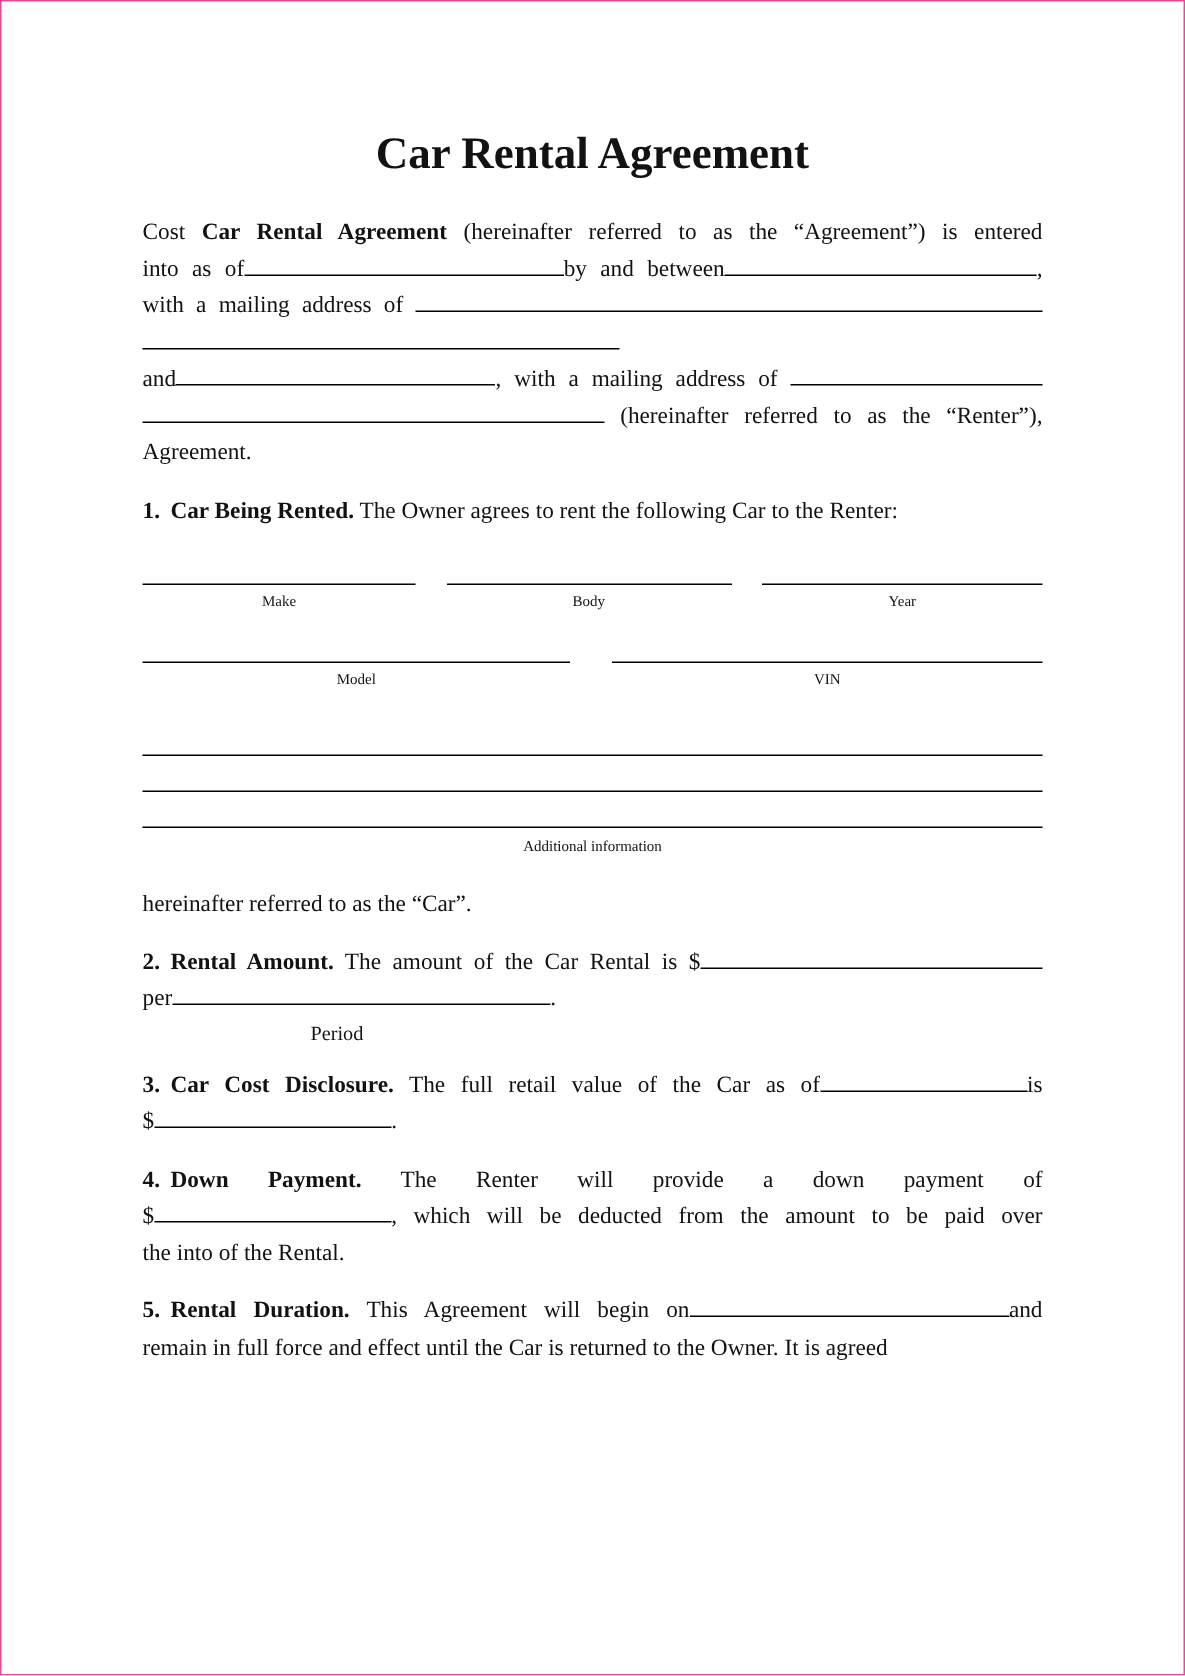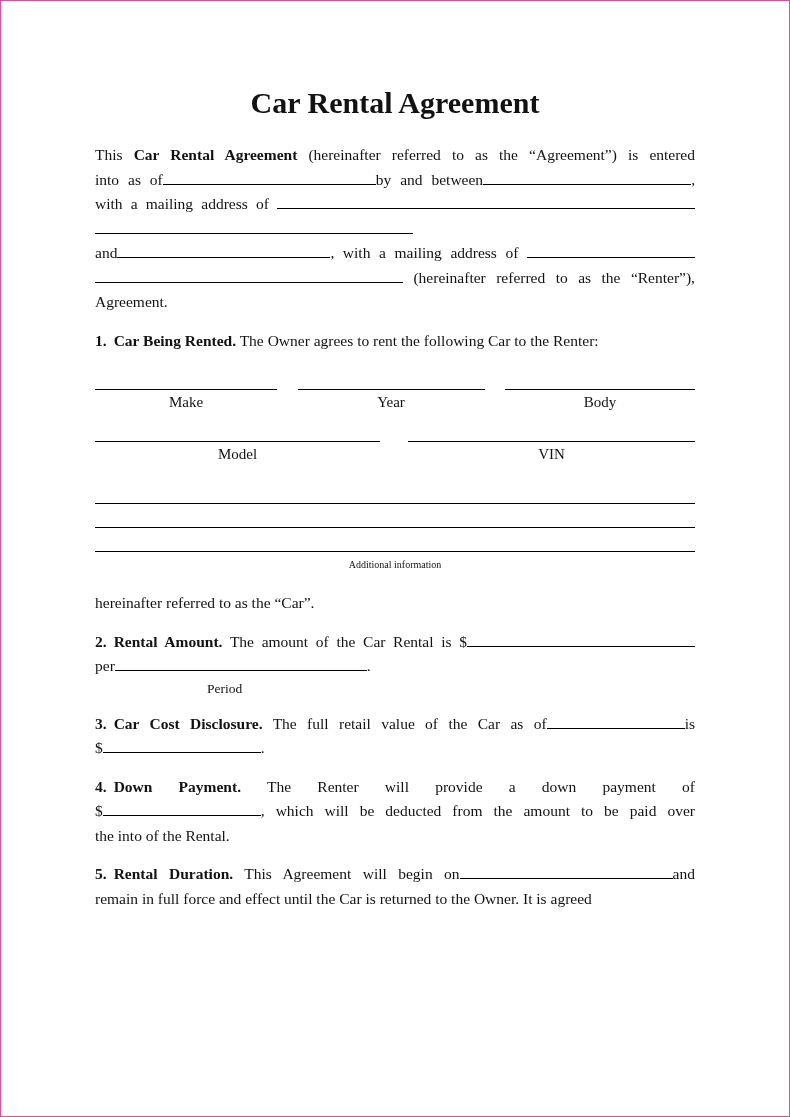--- a/index.html
+++ b/index.html
@@ -30,63 +30,63 @@
     border-bottom:1px solid #000;
     height:13px;
     vertical-align:baseline;
   }
   .sec { margin-top:14px; }
   .fields-block { margin-top:22px; }
   .fields-row { display:flex; justify-content:space-between; }
   .field-cell { display:flex; flex-direction:column; }
   .field-line { border-bottom:1px solid #000; height:15px; }
   .field-label {
-    text-align:center; font-size:15px; line-height:20px; margin-top:2px;
+    text-align:center; font-size:10px; line-height:20px; margin-top:2px;
   }
   .row2 { margin-top:15px; }
   .ai-block { margin-top:16px; }
   .ai-line { border-bottom:1px solid #000; height:24px; }
   .ai-label { text-align:center; font-size:10px; line-height:20px; margin-top:3px; }
   .period-label { font-size:13.5px; line-height:18px; margin-left:112px; margin-top:1px; }
   .after-fields { margin-top:16px; }
 </style>
 </head>
 <body>
 
 <div class="page">
   <div class="content">
 
     <h1 class="doc-title">Car Rental Agreement</h1>
 
     <div class="para">
-      <div class="jl"><span>This</span> <span class="b">Car Rental Agreement</span> <span>(hereinafter referred to as the “Agreement”) is entered</span></div>
+      <div class="jl"><span>Cost</span> <span class="b">Car Rental Agreement</span> <span>(hereinafter referred to as the “Agreement”) is entered</span></div>
       <div class="jl"><span>into as of</span><span class="blank" style="width:213px"></span><span>by and between</span><span class="blank" style="width:208px"></span><span>,</span></div>
       <div class="jl"><span>with a mailing address of</span> <span class="blank" style="width:418px"></span></div>
       <div class="jl"><span class="blank" style="width:318px"></span></div>
       <div class="jl"><span>and</span><span class="blank" style="width:213px"></span><span>, with a mailing address of</span> <span class="blank" style="width:168px"></span></div>
       <div class="jl"><span class="blank" style="width:308px"></span> <span>(hereinafter referred to as the “Renter”),</span></div>
       <div class="ll"><span>Agreement.</span></div>
     </div>
 
     <div class="para sec">
       <div class="ll"><span class="num">1.</span><span class="b">Car Being Rented.</span> <span>The Owner agrees to rent the following Car to the Renter:</span></div>
 
       <div class="fields-block">
         <div class="fields-row">
           <div class="field-cell" style="width:182px">
             <div class="field-line"></div>
             <div class="field-label">Make</div>
           </div>
+          <div class="field-cell" style="width:190px">
+            <div class="field-line"></div>
+            <div class="field-label">Body</div>
+          </div>
           <div class="field-cell" style="width:187px">
             <div class="field-line"></div>
             <div class="field-label">Year</div>
-          </div>
-          <div class="field-cell" style="width:190px">
-            <div class="field-line"></div>
-            <div class="field-label">Body</div>
           </div>
         </div>
         <div class="fields-row row2">
           <div class="field-cell" style="width:285px">
             <div class="field-line"></div>
             <div class="field-label">Model</div>
           </div>
           <div class="field-cell" style="width:287px">
             <div class="field-line"></div>
             <div class="field-label">VIN</div>

